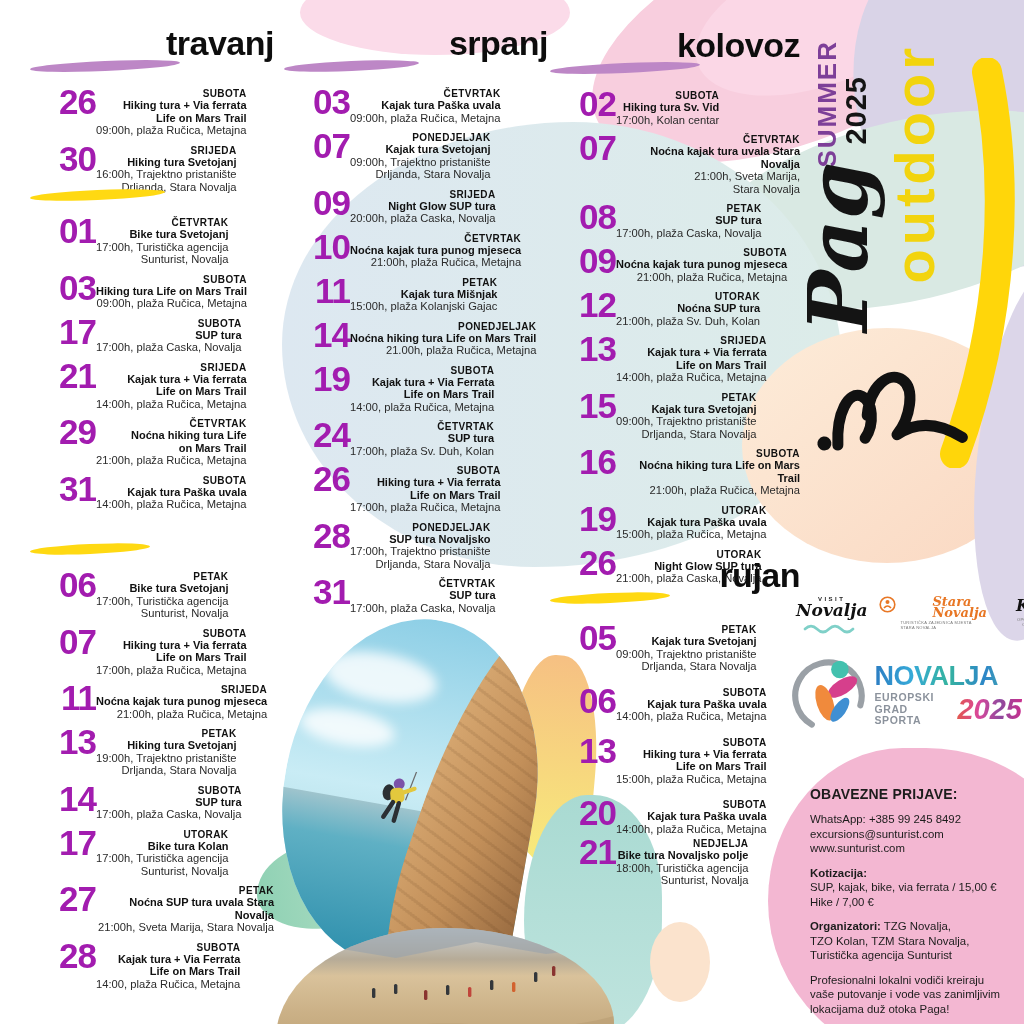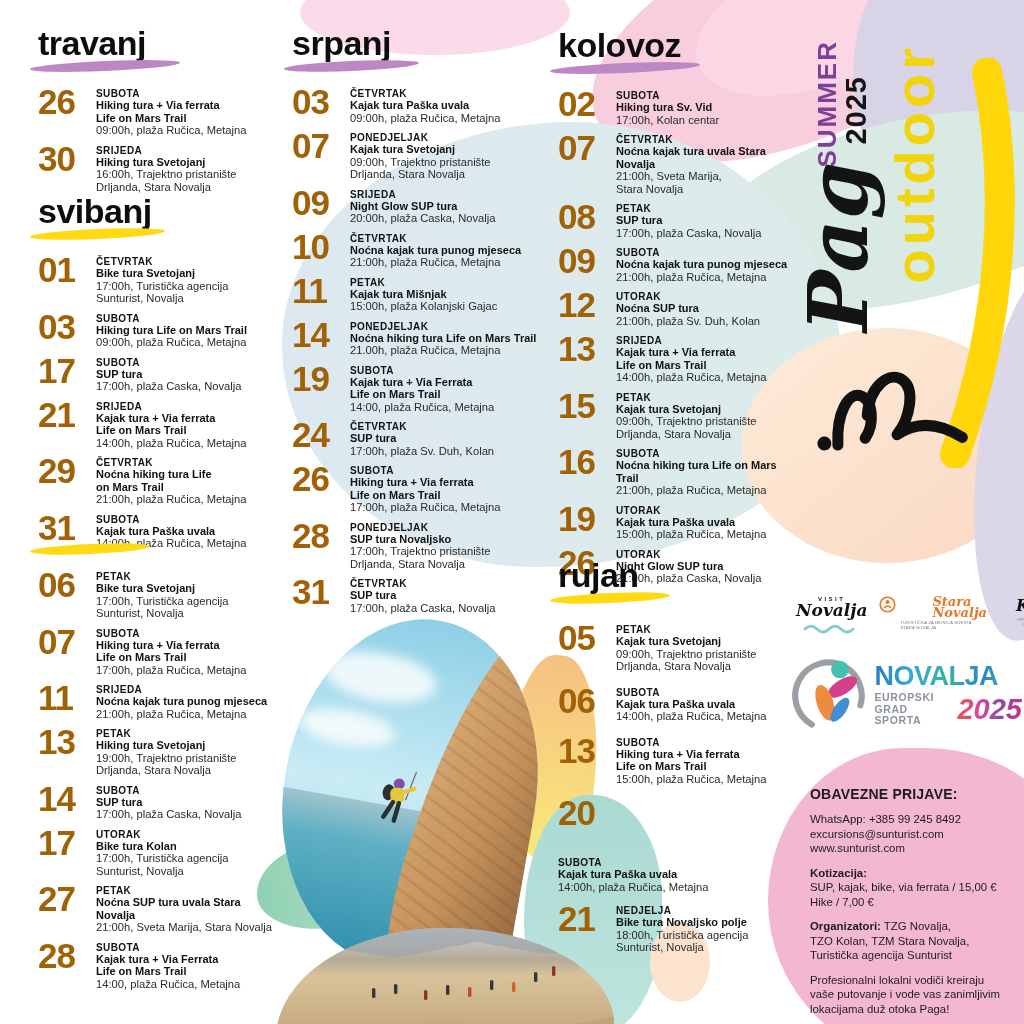--- a/index.html
+++ b/index.html
@@ -3,27 +3,27 @@
 <meta charset="utf-8">
 <style>
   html,body{margin:0;padding:0;}
   body{font-family:"Liberation Sans",sans-serif;background:#fff;}
   #canvas{position:relative;width:1024px;height:1024px;overflow:hidden;background:#fff;}
 
   
   .blob{position:absolute;z-index:0;}
 
   
-  .month{position:absolute;z-index:2;}
+  .month{position:absolute;z-index:2;text-align:right;}
   .mname{margin:0;font-size:34px;font-weight:800;letter-spacing:-.5px;color:#0d0d0d;}
   .uline{height:10px;border-radius:50%;margin:-2px 0 0 -8px;transform:rotate(-2.5deg);}
   .uline.w150{width:150px;} .uline.w120{width:120px;} .uline.w135{width:135px;}
   .events{margin-top:16px;}
   .event{display:flex;margin-bottom:7px;}
-  .edate{flex:0 0 58px;font-size:35px;line-height:30px;font-weight:800;letter-spacing:-1px;color:#a16207;}
+  .edate{flex:0 0 58px;font-size:35px;line-height:30px;font-weight:800;letter-spacing:-1px;color:#a21caf;}
   .ebody{padding-top:1px;}
   .eday{font-size:10px;line-height:11px;font-weight:700;letter-spacing:.4px;color:#111;}
   .etitle{font-size:11px;line-height:12.5px;font-weight:700;color:#111;white-space:pre-line;}
   .edetails{font-size:11.2px;line-height:12.5px;font-weight:400;color:#2a2a2a;white-space:pre-line;}
 
   
   .vtext{position:absolute;z-index:2;writing-mode:vertical-rl;transform:rotate(180deg);white-space:nowrap;}
   .pag{font-family:"DejaVu Serif",serif;font-style:italic;font-weight:600;font-size:82px;color:#141414;}
   .summer{font-weight:800;font-size:26px;letter-spacing:2px;color:#7d3f98;}
   .year{font-weight:700;font-size:29px;letter-spacing:1px;color:#141414;}
@@ -153,21 +153,20 @@
             <div class="eday">SRIJEDA</div>
             <div class="etitle">Hiking tura Svetojanj</div>
             <div class="edetails">16:00h, Trajektno pristanište
 Drljanda, Stara Novalja</div>
           </div>
         </div>
       </div>
   </section>
 
   <section class="month" style="left:38px;top:192px;width:236px;">
-    <h2 class="mname">svibanj</h2>
     <div class="uline w135" style="background: rgb(255, 217, 18);"></div>
     <div class="events">
 
         <div class="event">
           <div class="edate">01</div>
           <div class="ebody">
             <div class="eday">ČETVRTAK</div>
             <div class="etitle">Bike tura Svetojanj</div>
             <div class="edetails">17:00h, Turistička agencija
 Sunturist, Novalja</div>
@@ -543,21 +542,21 @@
         <div class="event" style="margin-bottom:13px;">
           <div class="edate">13</div>
           <div class="ebody">
             <div class="eday">SUBOTA</div>
             <div class="etitle">Hiking tura + Via ferrata
 Life on Mars Trail</div>
             <div class="edetails">15:00h, plaža Ručica, Metajna</div>
           </div>
         </div>
 
-        <div class="event" style="margin-bottom:11px;flex-direction:column;">
+        <div class="event" style="margin-bottom:2px;">
           <div class="edate">20</div>
           <div class="ebody">
             <div class="eday">SUBOTA</div>
             <div class="etitle">Kajak tura Paška uvala</div>
             <div class="edetails">14:00h, plaža Ručica, Metajna</div>
           </div>
         </div>
 
         <div class="event" style="margin-bottom:13px;">
           <div class="edate">21</div>

